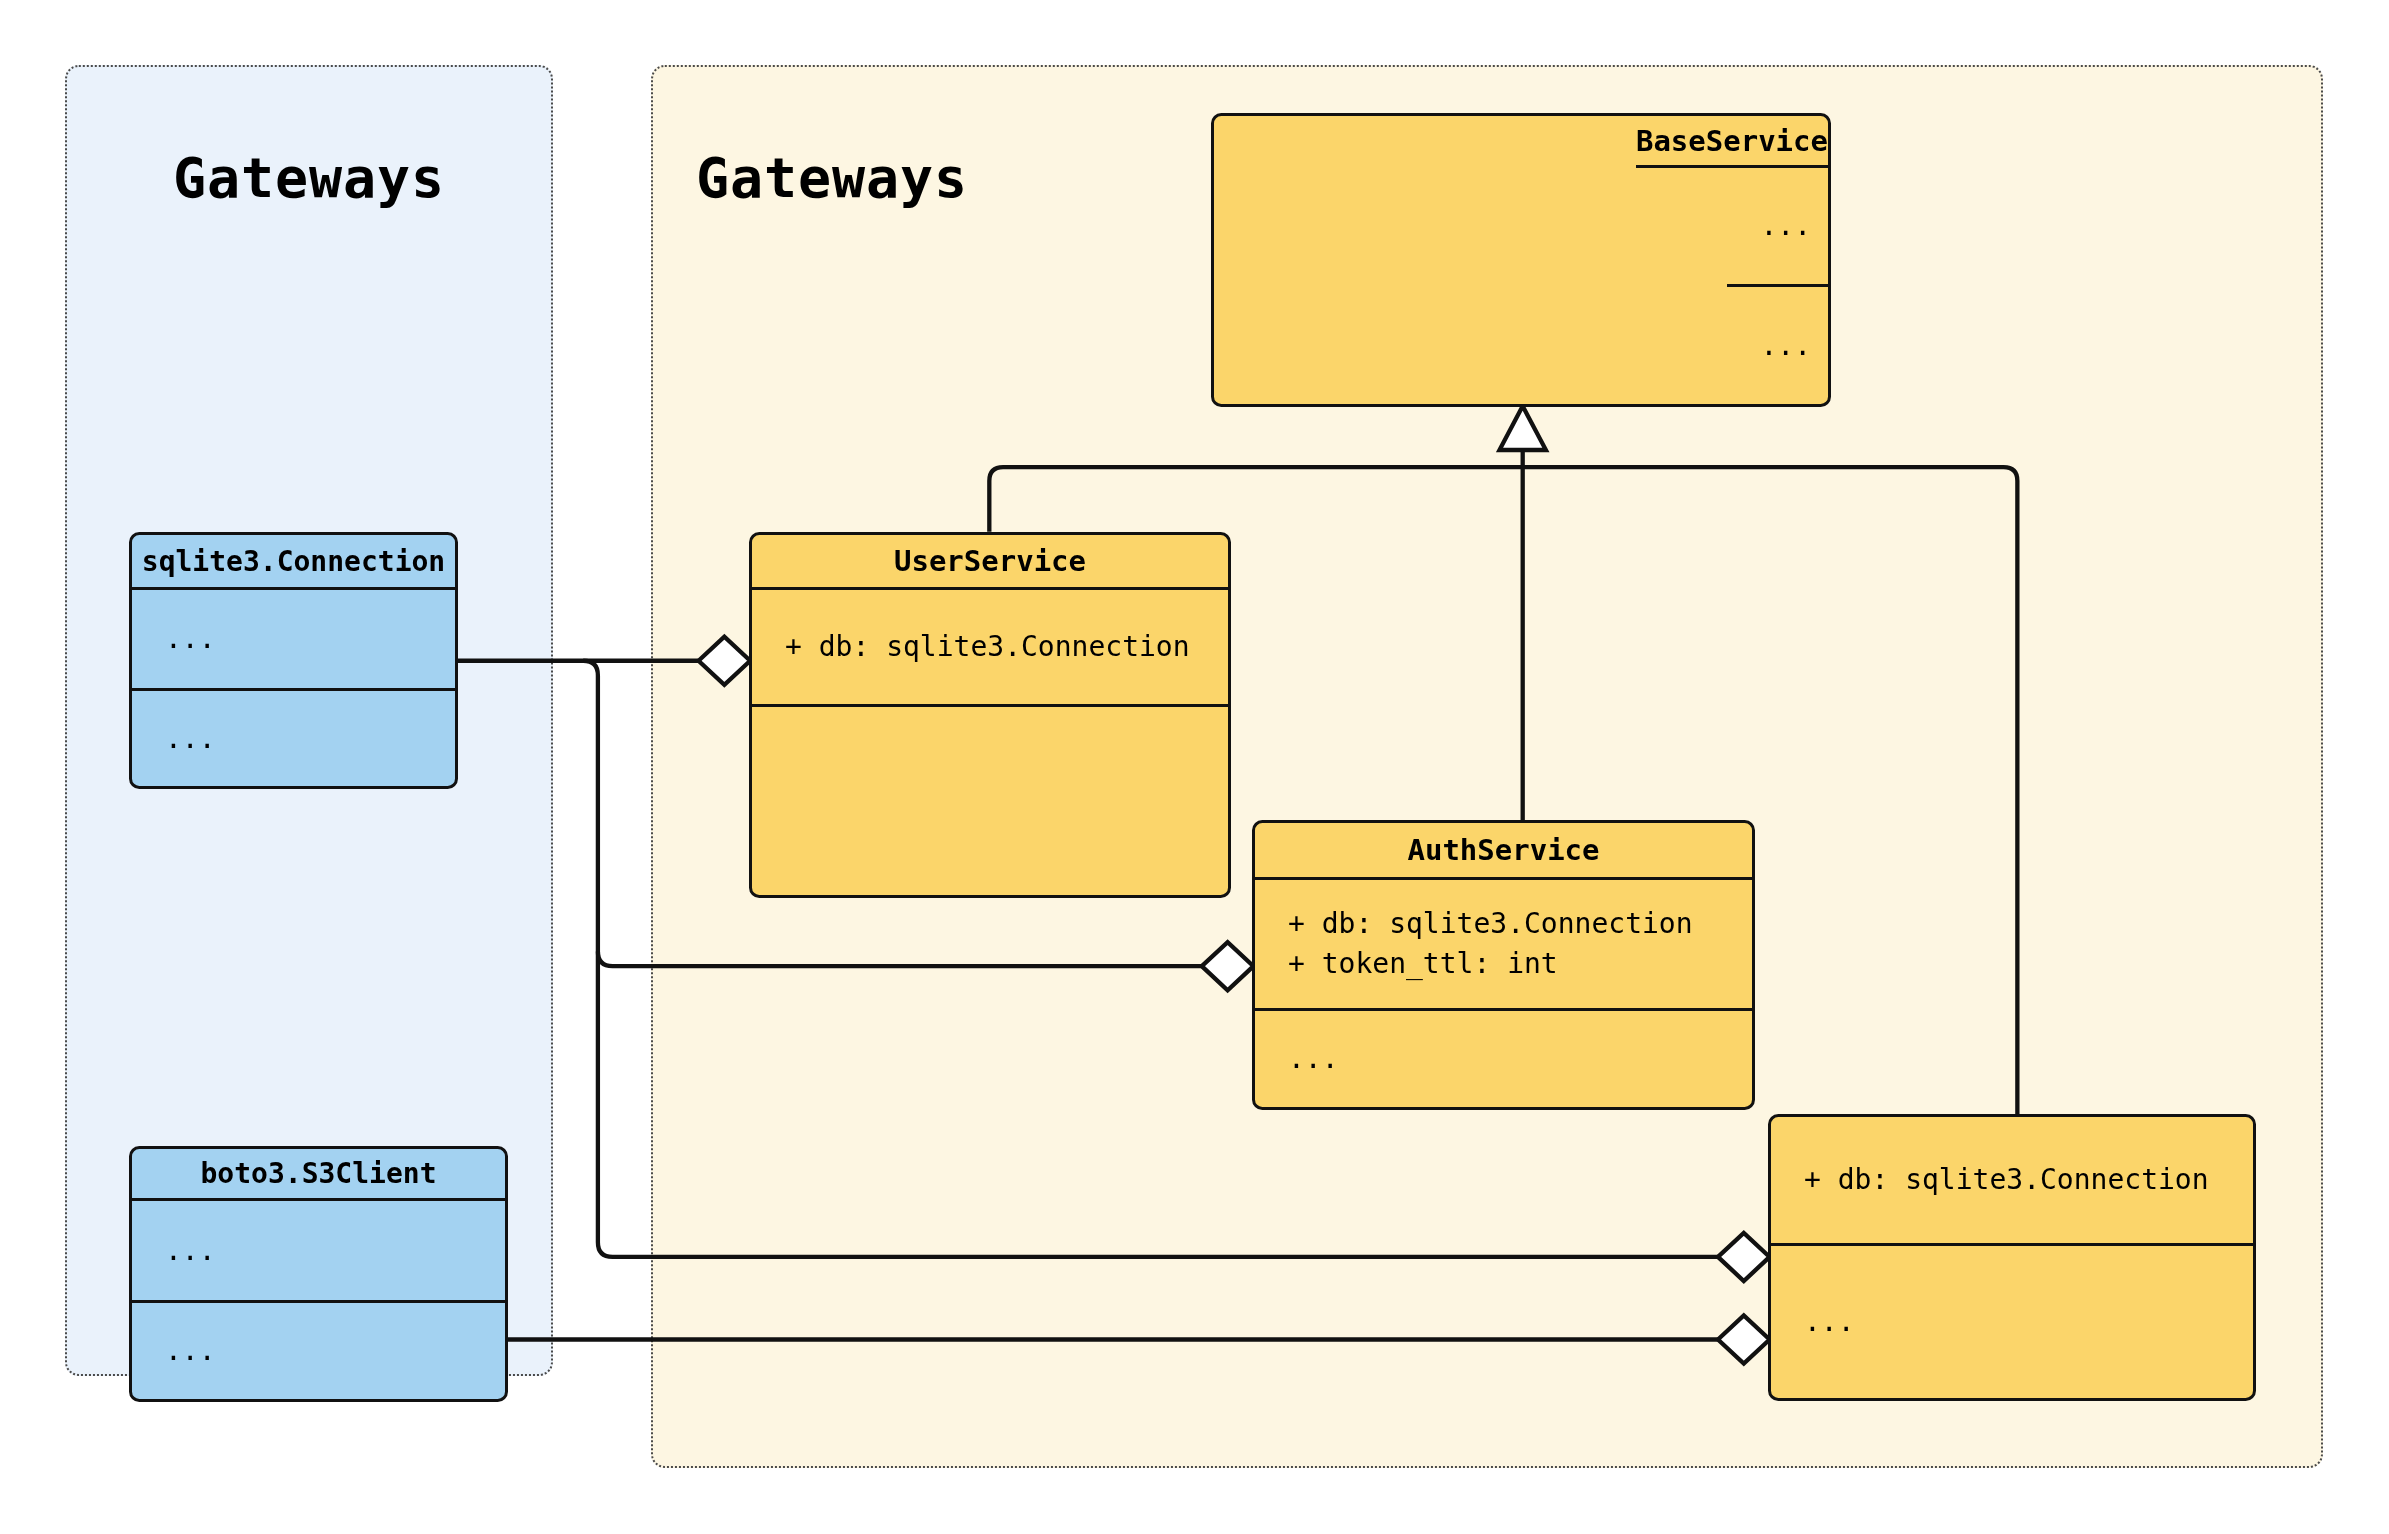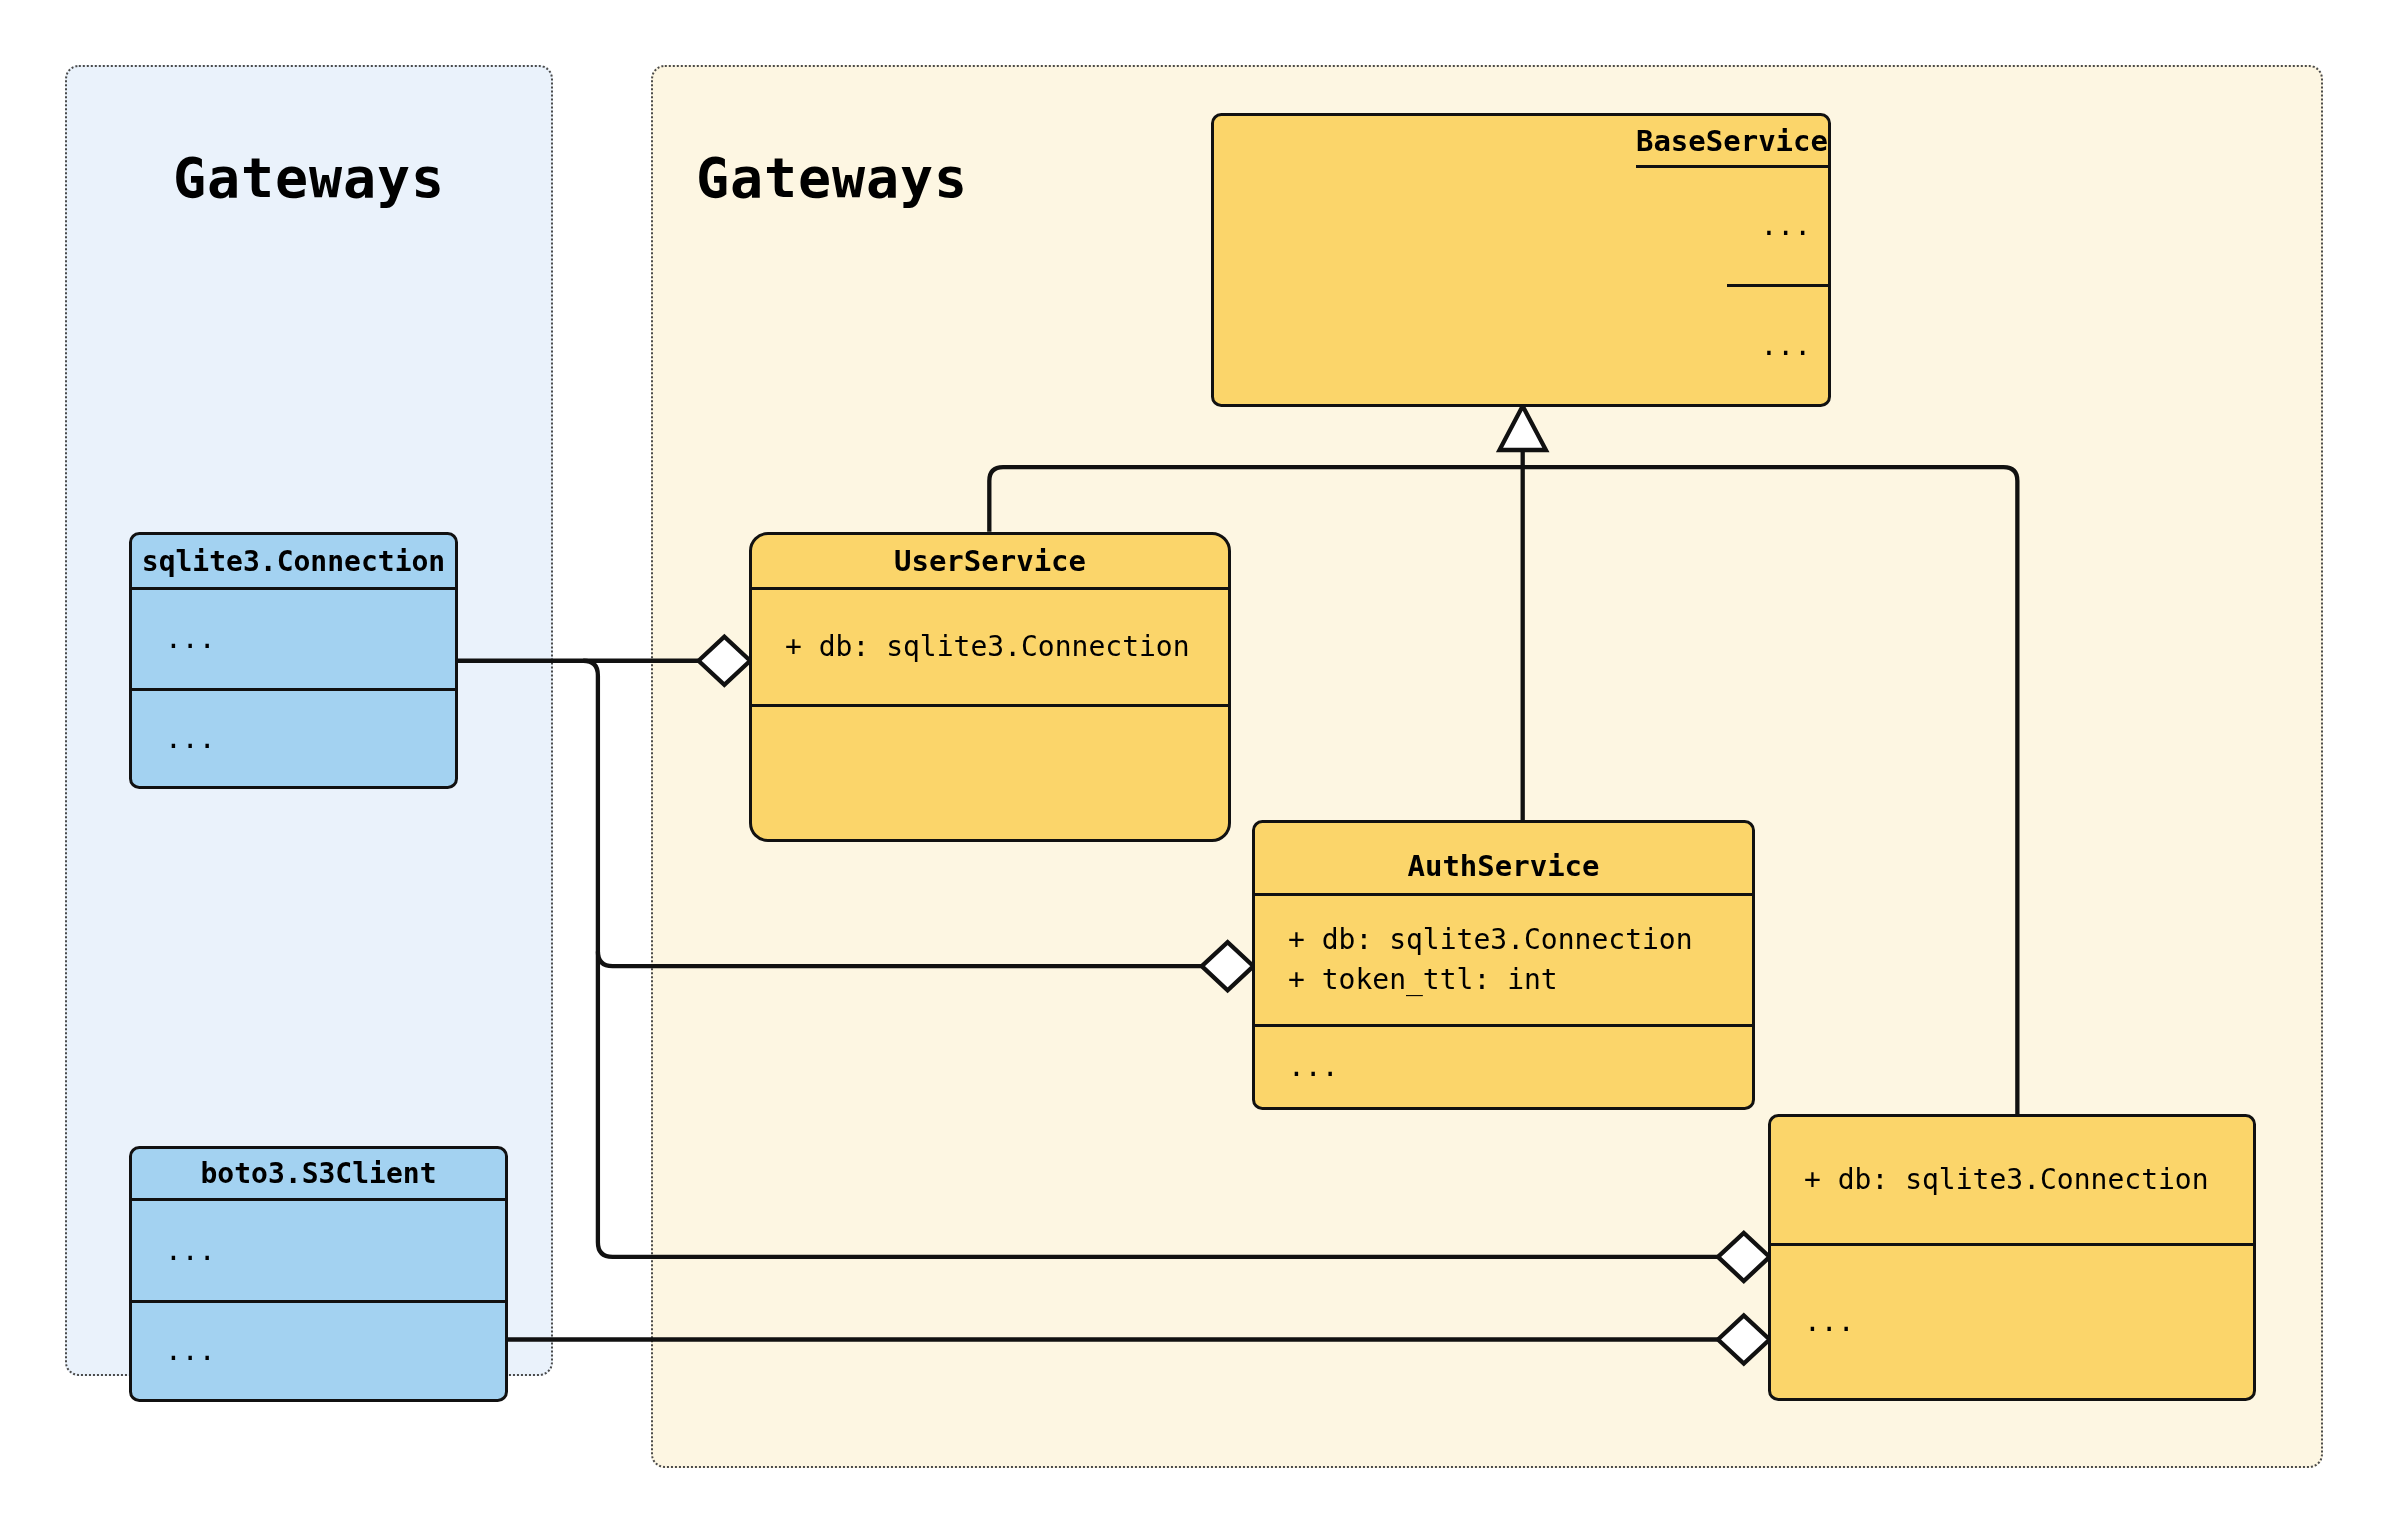--- a/index.html
+++ b/index.html
@@ -91,26 +91,26 @@
     white-space: pre;
   }
   .uml-section.divided { border-bottom: 3.4px solid var(--line); }
   .uml-section.last { flex: 1 1 auto; }
 
   
   #class-base   { left: 1211px; top: 113px;  width: 620px; height: 294px; align-items: flex-end; }
   #class-base   .uml-title { height: 52px; }
   #class-base   .sec-attrs { height: 119px; }
 
-  #class-user   { left: 749px;  top: 532px;  width: 482px; height: 310px; border-radius: 19px; }
+  #class-user   { left: 749px;  top: 532px;  width: 482px; height: 366px; }
   #class-user   .uml-title { height: 55px; }
   #class-user   .sec-attrs { height: 117px; }
 
   #class-auth   { left: 1252px; top: 820px;  width: 503px; height: 290px; }
-  #class-auth   .uml-title { height: 57px; margin-top: 16px; }
+  #class-auth   .uml-title { height: 57px; }
   #class-auth   .sec-attrs { height: 131px; }
 
   #class-photo  { left: 1768px; top: 1114px; width: 488px; height: 287px; }
   #class-photo  .uml-title { height: 55px; }
   #class-photo  .sec-attrs { height: 129px; }
 
   #class-sqlite { left: 129px;  top: 532px;  width: 329px; height: 257px; justify-content: flex-end; }
   #class-sqlite .uml-title { height: 55px; font-size: 28px; }
   #class-sqlite .sec-attrs { height: 101px; }
 

